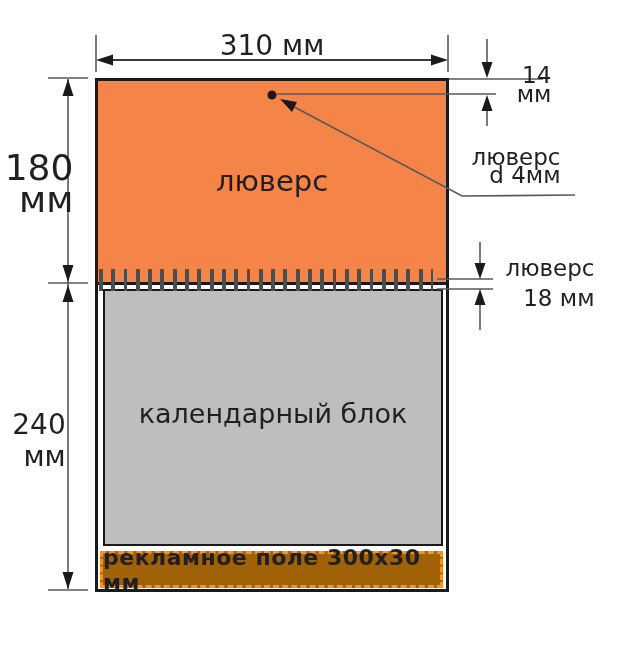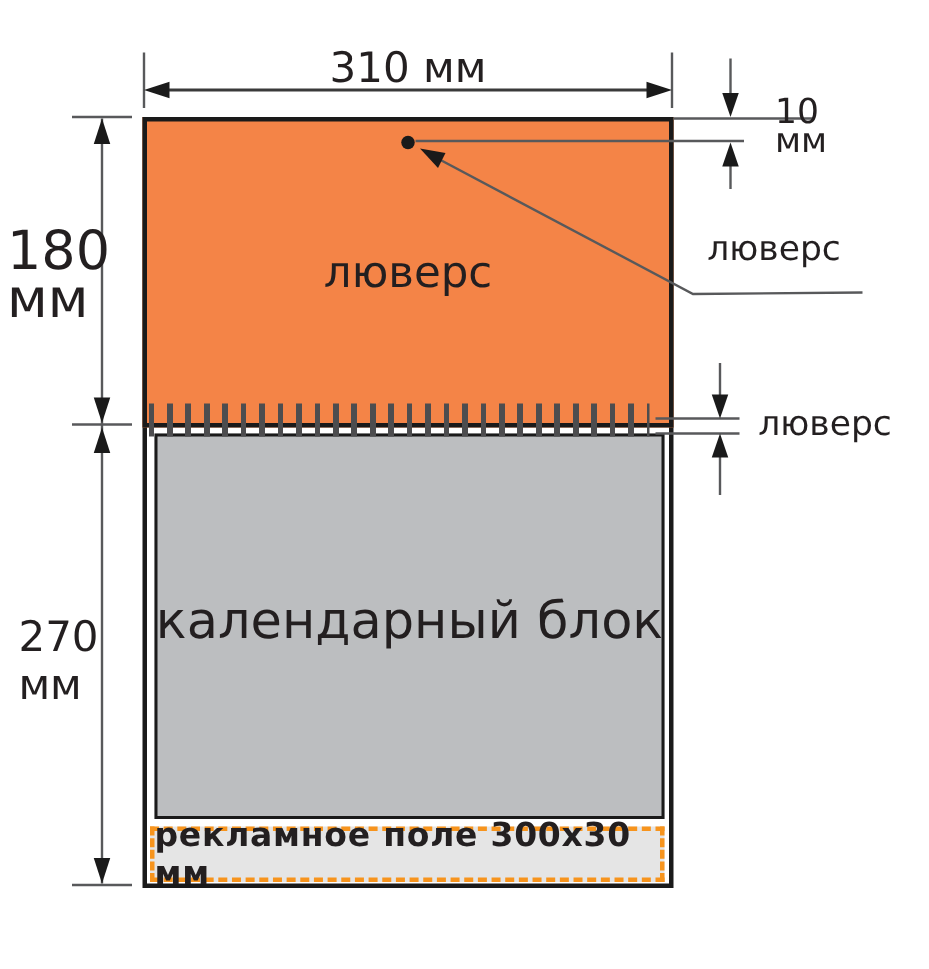--- a/index.html
+++ b/index.html
@@ -10,28 +10,28 @@
   .abs{position:absolute;box-sizing:border-box;}
   
   .outer-box{left:95px;top:78px;width:354px;height:514px;border:3px solid #1a1a1a;background:#ffffff;}
   .header-panel{left:95px;top:78px;width:354px;height:207px;background:#f48447;border:3px solid #1a1a1a;}
   .calendar-block{left:103px;top:289px;width:340px;height:257px;background:#bcbec0;border:2px solid #1a1a1a;}
   .spring-ticks{
     left:99px;top:269px;width:334px;height:22px;
     background:repeating-linear-gradient(90deg,#4d4d4f 0px,#4d4d4f 3.8px,transparent 3.8px,transparent 12.3px);
   }
   .ad-field{
-    left:100px;top:551px;width:343px;height:37px;border:3px dashed #f7941d;background:#e5e5e5;
+    left:100px;top:551px;width:343px;height:37px;border:3px dashed #f7941d;background:#a16207;
     display:flex;align-items:center;justify-content:center;
   }
   .ad-field .lbl{font-weight:bold;font-size:22px;letter-spacing:0.5px;}
   
-  .label{position:absolute;transform:translate(-50%,-50%);text-align:left;white-space:nowrap;}
+  .label{position:absolute;transform:translate(-50%,-50%);text-align:right;white-space:nowrap;}
   .lab-header{left:272px;top:181px;font-size:29px;}
-  .lab-calblock{left:273px;top:414px;font-size:34px;line-height:34px;}
+  .lab-calblock{left:273px;top:414px;font-size:27px;line-height:34px;}
   .lab-dim-310{left:272px;top:45px;font-size:28px;}
   .lab-dim-180{left:39px;top:184px;font-size:36px;line-height:32px;}
   .lab-dim-270{left:39px;top:441px;font-size:28px;line-height:32px;}
   .lab-dim-10{left:534px;top:85px;font-size:23px;line-height:19px;}
   .lab-eyelet{left:516px;top:166px;font-size:23px;line-height:18px;}
   .lab-spring{left:550px;top:283px;font-size:23px;line-height:30px;}
   svg.overlay{position:absolute;left:0;top:0;width:619px;height:646px;pointer-events:none;}
   .dim-line{stroke:#58595b;stroke-width:1.6;fill:none;}
   .dim-line-dark{stroke:#3a3a3a;stroke-width:2;fill:none;}
   .arrow{fill:#1a1a1a;stroke:none;}
@@ -102,30 +102,32 @@
   </div>
 
   <div class="label lab-dim-310">310 мм</div>
 
   <div class="label lab-dim-180">
     <div>180</div>
     <div>мм</div>
   </div>
 
   <div class="label lab-dim-270">
-    <div>270</div>
+    <div>240</div>
     <div>мм</div>
   </div>
 
   <div class="label lab-dim-10">
-    <div>10</div>
+    <div>14</div>
     <div>мм</div>
   </div>
 
   <div class="label lab-eyelet">
     <div>люверс</div>
+    <div>d 4мм</div>
   </div>
 
   <div class="label lab-spring">
     <div>люверс</div>
+    <div>18 мм</div>
   </div>
 
 </div>
 
 </body></html>

